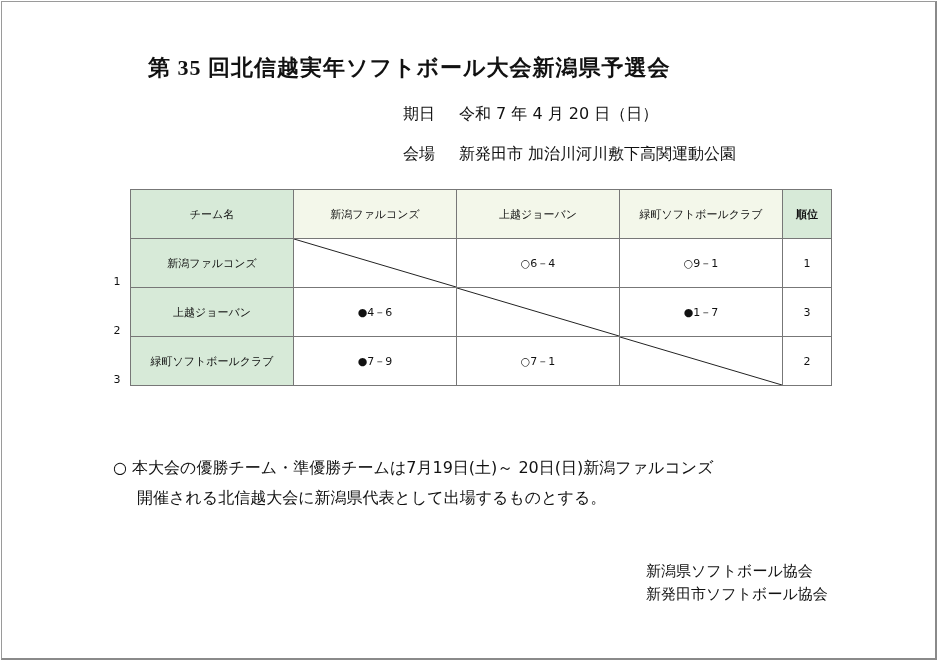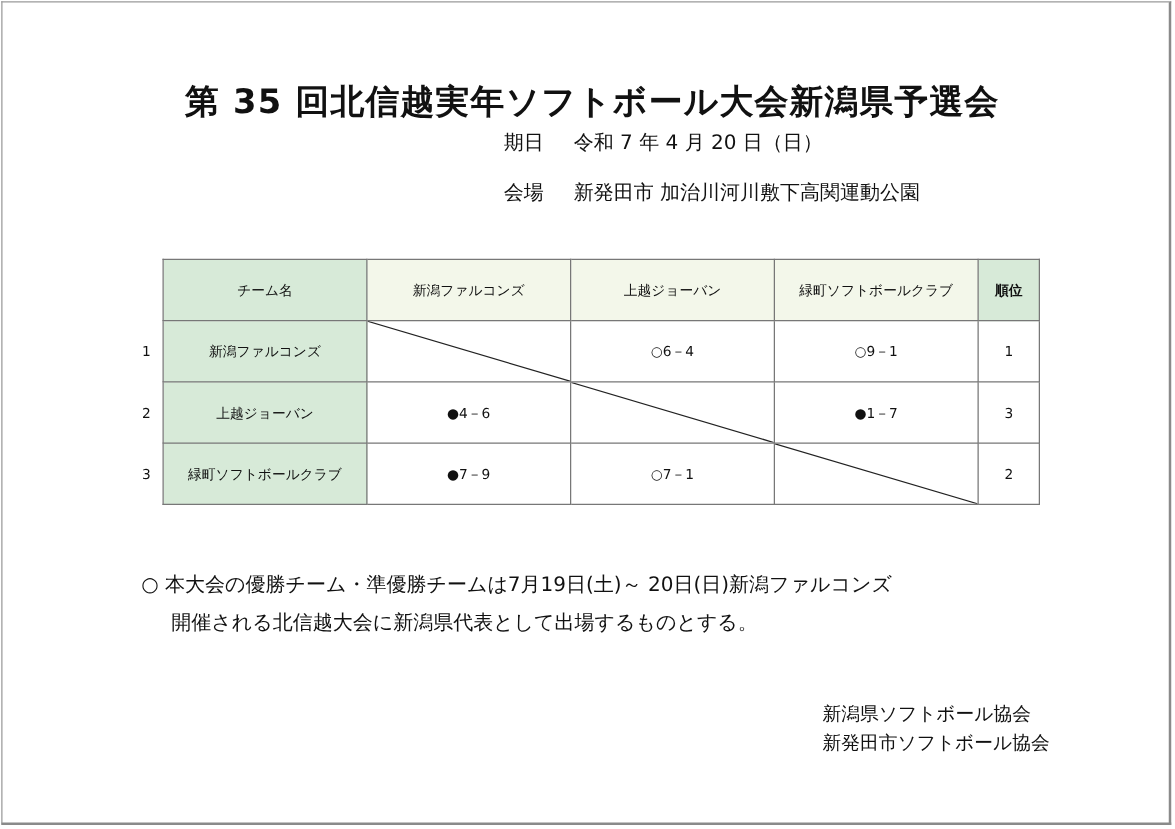--- a/index.html
+++ b/index.html
@@ -6,44 +6,44 @@
   body {
     width:940px; height:663px; background:#ffffff; position:relative; overflow:hidden;
     font-family:"DejaVu Sans", sans-serif; color:#111;
   }
   .page-frame {
     position:absolute; left:1px; top:1px; width:936px; height:659px;
     border:1px solid #9a9a9a; border-right:2px solid #8a8a8a; border-bottom:2px solid #8a8a8a;
     box-sizing:border-box;
   }
   .title {
-    position:absolute; left:148px; top:63px; font-size:27px; font-weight:bold;
-    letter-spacing:1px; white-space:nowrap;
+    position:absolute; left:148px; top:53px; font-size:22px; font-weight:bold;
+    letter-spacing:1px; white-space:nowrap;font-family:Liberation Serif, serif;
   }
   .info-row { position:absolute; left:403px; font-size:16px; white-space:nowrap; }
   .info-row .lbl { display:inline-block; width:56px; }
   .r1 { top:104px; }
   .r2 { top:144px; }
 
-  .tbl { position:absolute; left:130px; top:207px; border-collapse:collapse;padding-left:12px; }
+  .tbl { position:absolute; left:130px; top:189px; border-collapse:collapse;padding-left:12px; }
   .tbl td { border:1px solid #777; height:48px; text-align:center; font-size:11px; padding:0; }
   .tbl .hdr-green { background:#d7ead8; }
   .tbl .hdr-light { background:#f3f7ea; }
   .tbl .name-cell { background:#d7ead8; }
   .c0 { width:162px; } .c1 { width:162px; } .c2 { width:162px; } .c3 { width:162px; } .c4 { width:48px;font-weight:bold; }
   .diag { position:relative; }
   .diag svg { position:absolute; left:0; top:0; width:100%; height:100%; }
 
   .rownum { position:absolute; left:112px; font-size:11px; width:10px; text-align:center; }
 
   .note { position:absolute; left:113px; font-size:16px; white-space:nowrap; }
   .note1 { top:458px; }
   .note2 { top:488px; left:137px; }
 
-  .sig { position:absolute; left:646px; font-size:15px; white-space:nowrap;margin-left:12px; }
+  .sig { position:absolute; left:646px; font-size:15px; white-space:nowrap; }
   .sig1 { top:562px; }
   .sig2 { top:585px;text-align:center; }
 </style>
 </head>
 <body>
 
 <div class="page-frame"></div>
 
 <div class="title">第 35 回北信越実年ソフトボール大会新潟県予選会</div>
 

